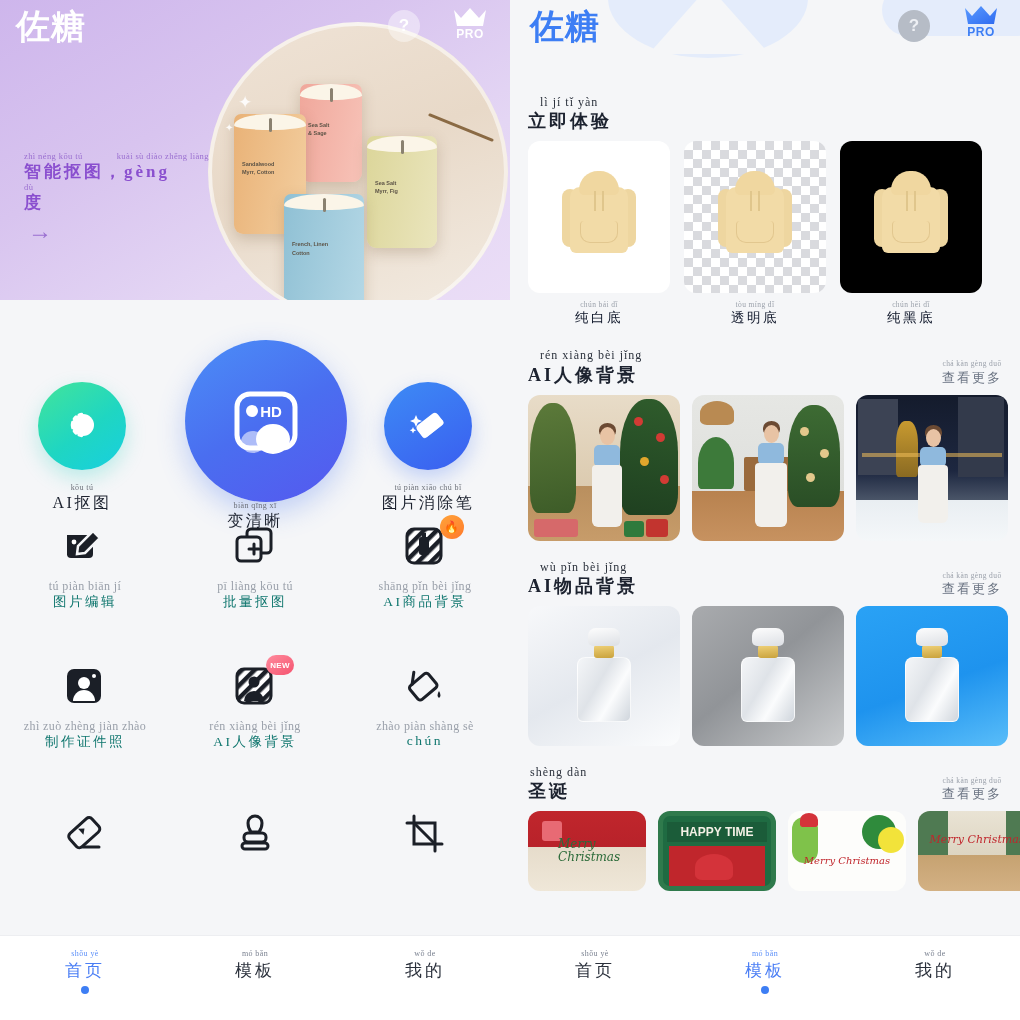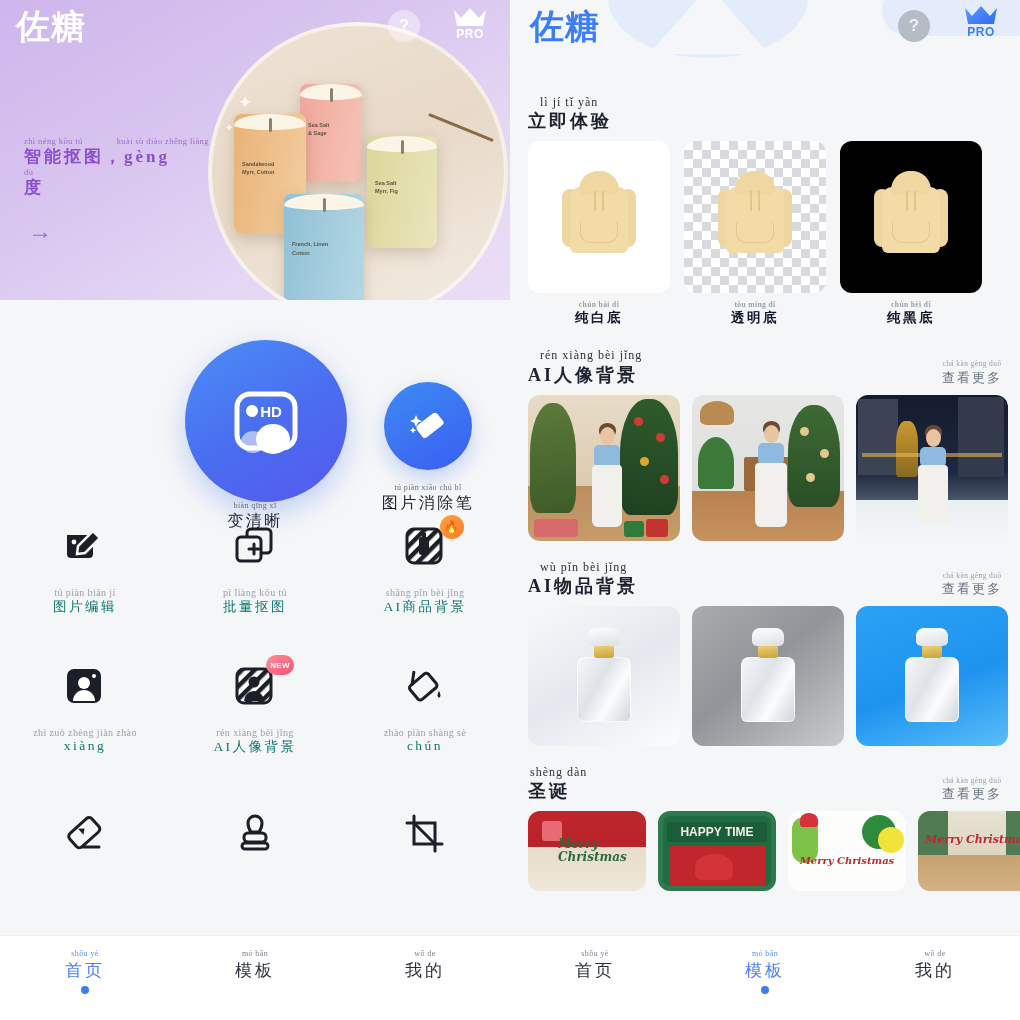--- a/index.html
+++ b/index.html
@@ -45,21 +45,21 @@
     display:flex; align-items:center; justify-content:center;
     font-family:"Liberation Sans",sans-serif; font-weight:700; font-size:17px;
   }
   .l-help { left:388px; top:10px; background:rgba(255,255,255,.42); color:#fff; }
   .pro-badge { position:absolute; width:46px; height:40px; display:flex; flex-direction:column; align-items:center; }
   .l-pro { left:447px; top:6px; }
   .crown { width:36px; height:22px; }
   .pro-txt { font-family:"Liberation Sans",sans-serif; font-weight:700; font-size:12px; letter-spacing:.5px; margin-top:-1px; }
   .l-pro .pro-txt { color:#fff; }
 
-  .l-banner { position:absolute; left:24px; top:137px; width:212px; }
+  .l-banner { position:absolute; left:24px; top:152px; width:212px; }
   .ruby { display:block; font-size:8.5px; color:#9a6fd0; letter-spacing:.4px; line-height:1.1;
           font-family:"Liberation Serif",serif; }
   .l-banner .hz { font-size:17px; color:#8a4fcf; font-weight:700; letter-spacing:3px; line-height:1.25; }
   .l-arrow { position:absolute; left:28px; top:218px; font-size:24px; color:#9a6fd0; font-weight:300; }
 
   .l-body { position:absolute; left:0; top:300px; width:510px; height:640px; background:#f5f6f8; }
 
   .big-row { position:relative; height:210px; }
   .big-item { position:absolute; text-align:center; width:140px; }
   .circ { border-radius:50%; margin:0 auto; display:flex; align-items:center; justify-content:center; }
@@ -75,21 +75,21 @@
   .caption { }
   .caption .ruby { color:#6b6f78; font-size:8px; }
   .caption .hz { font-size:16px; color:#1d2330; letter-spacing:2.5px; font-weight:400; }
   .bi-left .caption, .bi-right .caption { margin-top:14px; }
 
   .tool-grid { position:absolute; left:0; top:210px; width:510px; }
   .tool-row { display:flex; height:140px; }
   .tool { flex:1; display:flex; flex-direction:column; align-items:center; position:relative; }
   .tool-ico { width:46px; height:46px; position:relative; margin-top:14px; }
   .tool .caption { margin-top:10px; text-align:center; }
-  .tool .caption .ruby { color:#9aa0aa; font-size:10px;margin-top:7px; }
+  .tool .caption .ruby { color:#9aa0aa; font-size:12px; }
   .tool .caption .hz { font-size:13.5px; color:#0f766e; letter-spacing:2.5px; }
   .badge { position:absolute; right:-16px; top:-9px; border-radius:50%;
     display:flex; align-items:center; justify-content:center;
     font-family:"Liberation Sans",sans-serif; font-weight:700; color:#fff; }
   .badge-fire { width:24px; height:24px; background:linear-gradient(145deg,#ffa33a,#ff7a2b); font-size:12px; }
   .badge-new { width:28px; height:20px; border-radius:10px; background:linear-gradient(145deg,#ff8c9e,#f5536f); font-size:8px; letter-spacing:.3px; }
   .tool-row-3 { height:90px; }
   .tool-row-3 .tool-ico { margin-top:22px; width:44px; height:44px; }
 
   .tabbar { position:absolute; left:0; bottom:0; width:510px; height:85px; background:#fff;
@@ -114,21 +114,21 @@
   .r-pro .pro-txt { color:#3d7ef4; }
 
   .sec-head { display:flex; align-items:flex-end; justify-content:space-between;
     padding:0 18px; margin-bottom:8px; }
   .sec-title .ruby { font-size:12px; color:#2b313c; letter-spacing:1px; padding-left:12px; }
   .sec-title .hz { font-size:18px; color:#1d2330; letter-spacing:3px; font-weight:700; }
   .sec-more { text-align:center; }
   .sec-more .ruby { font-size:7.5px; color:#9aa0aa; }
   .sec-more .hz { font-size:13px; color:#6a7382; letter-spacing:2px; }
 
-  .cards3 { display:flex; gap:14px; padding:0 18px;font-weight:bold; }
+  .cards3 { display:flex; gap:14px; padding:0 18px; }
   .card3 { width:142px; }
   .card3-img { width:142px; height:152px; border-radius:12px; overflow:hidden; position:relative;
     display:flex; align-items:center; justify-content:center; }
   .cw { background:#fff; }
   .ct { background-color:#fff;
     background-image:
       linear-gradient(45deg,#d9dade 25%,transparent 25%,transparent 75%,#d9dade 75%),
       linear-gradient(45deg,#d9dade 25%,transparent 25%,transparent 75%,#d9dade 75%);
     background-size:18px 18px; background-position:0 0,9px 9px; }
   .cb { background:#000; }
@@ -168,21 +168,21 @@
   .bottle .cap { position:absolute; left:13px; top:0; width:32px; height:18px;
     background:linear-gradient(170deg,#fdfdfd,#dcdfe4); border-radius:8px 8px 5px 5px; }
   .bottle .neck { position:absolute; left:19px; top:17px; width:20px; height:13px;
     background:linear-gradient(175deg,#f0d27a,#c9a23c); border-radius:3px; }
   .bottle .glass { position:absolute; left:2px; top:29px; width:54px; height:65px;
     background:linear-gradient(120deg,#f4f6f8 0%,#dfe3e8 40%,#fbfcfd 65%,#cfd5dc 100%);
     border-radius:8px 8px 6px 6px; border:1px solid rgba(255,255,255,.7); }
 
   .xcard-t { position:absolute; left:0; right:0; top:0; height:100%;
     display:flex; align-items:center; justify-content:center; }
-  .xt { font-family:"DejaVu Serif",serif; font-style:italic; font-weight:700; }
+  .xt { font-family:"DejaVu Serif",serif; font-style:italic; font-weight:400; }
 </style>
 </head>
 <body>
 
 <div class="app">
 
   <div class="pane">
 
     <div class="l-hero">
       <div class="l-hero-photo">
@@ -233,20 +233,33 @@
         <span class="ruby">dù</span>
         <div class="hz">度</div>
       </div>
       <div class="l-arrow">→</div>
     </div>
 
     <div class="l-body">
 
       <div class="big-row">
 
+        <div class="big-item bi-left">
+          <div class="circ">
+            <svg width="44" height="44" viewBox="0 0 44 44">
+              <circle cx="23" cy="21" r="11" fill="#fff"></circle>
+              <path d="M12 21 a11 11 0 0 1 11 -11" stroke="#fff" stroke-width="2.4" fill="none" stroke-dasharray="3.2 3.2" stroke-linecap="round"></path>
+              <path d="M12 21 a11 11 0 0 0 11 11" stroke="#fff" stroke-width="2.4" fill="none" stroke-dasharray="3.2 3.2" stroke-linecap="round"></path>
+            </svg>
+          </div>
+          <div class="caption">
+            <span class="ruby">kōu tú</span>
+            <div class="hz">AI抠图</div>
+          </div>
+        </div>
 
         <div class="big-item bi-mid">
           <div class="circ">
             <svg width="74" height="74" viewBox="0 0 74 74">
               <rect x="8" y="10" width="58" height="54" rx="13" fill="none" stroke="#fff" stroke-width="5"></rect>
               <circle cx="23" cy="27" r="6" fill="#fff"></circle>
               <text x="42" y="33" font-family="Liberation Sans, sans-serif" font-size="15" font-weight="700" fill="#fff" text-anchor="middle">HD</text>
               <ellipse cx="24" cy="58" rx="12" ry="11" fill="#fff" opacity=".55"></ellipse>
               <ellipse cx="44" cy="55" rx="17" ry="15" fill="#fff"></ellipse>
             </svg>
@@ -336,21 +349,21 @@
             <div class="tool-ico">
               <svg width="46" height="46" viewBox="0 0 46 46">
                 <rect x="5" y="5" width="34" height="34" rx="7" fill="#1b1f27"></rect>
                 <circle cx="22" cy="19" r="6" fill="#fff"></circle>
                 <path d="M11 37 a11 11 0 0 1 22 0 Z" fill="#fff"></path>
                 <circle cx="32" cy="12" r="2" fill="#fff"></circle>
               </svg>
             </div>
             <div class="caption">
               <span class="ruby">zhì zuò zhèng jiàn zhào</span>
-              <div class="hz">xiàng</div>
+              <div class="hz">制作证件照</div>
             </div>
           </div>
 
           <div class="tool">
             <div class="tool-ico">
               <svg width="46" height="46" viewBox="0 0 46 46">
                 <defs>
                   <pattern id="hatchB" width="9" height="9" patternUnits="userSpaceOnUse" patternTransform="rotate(45)">
                     <rect width="9" height="9" fill="#fff"></rect>
                     <rect width="4.5" height="9" fill="#1b1f27"></rect>

